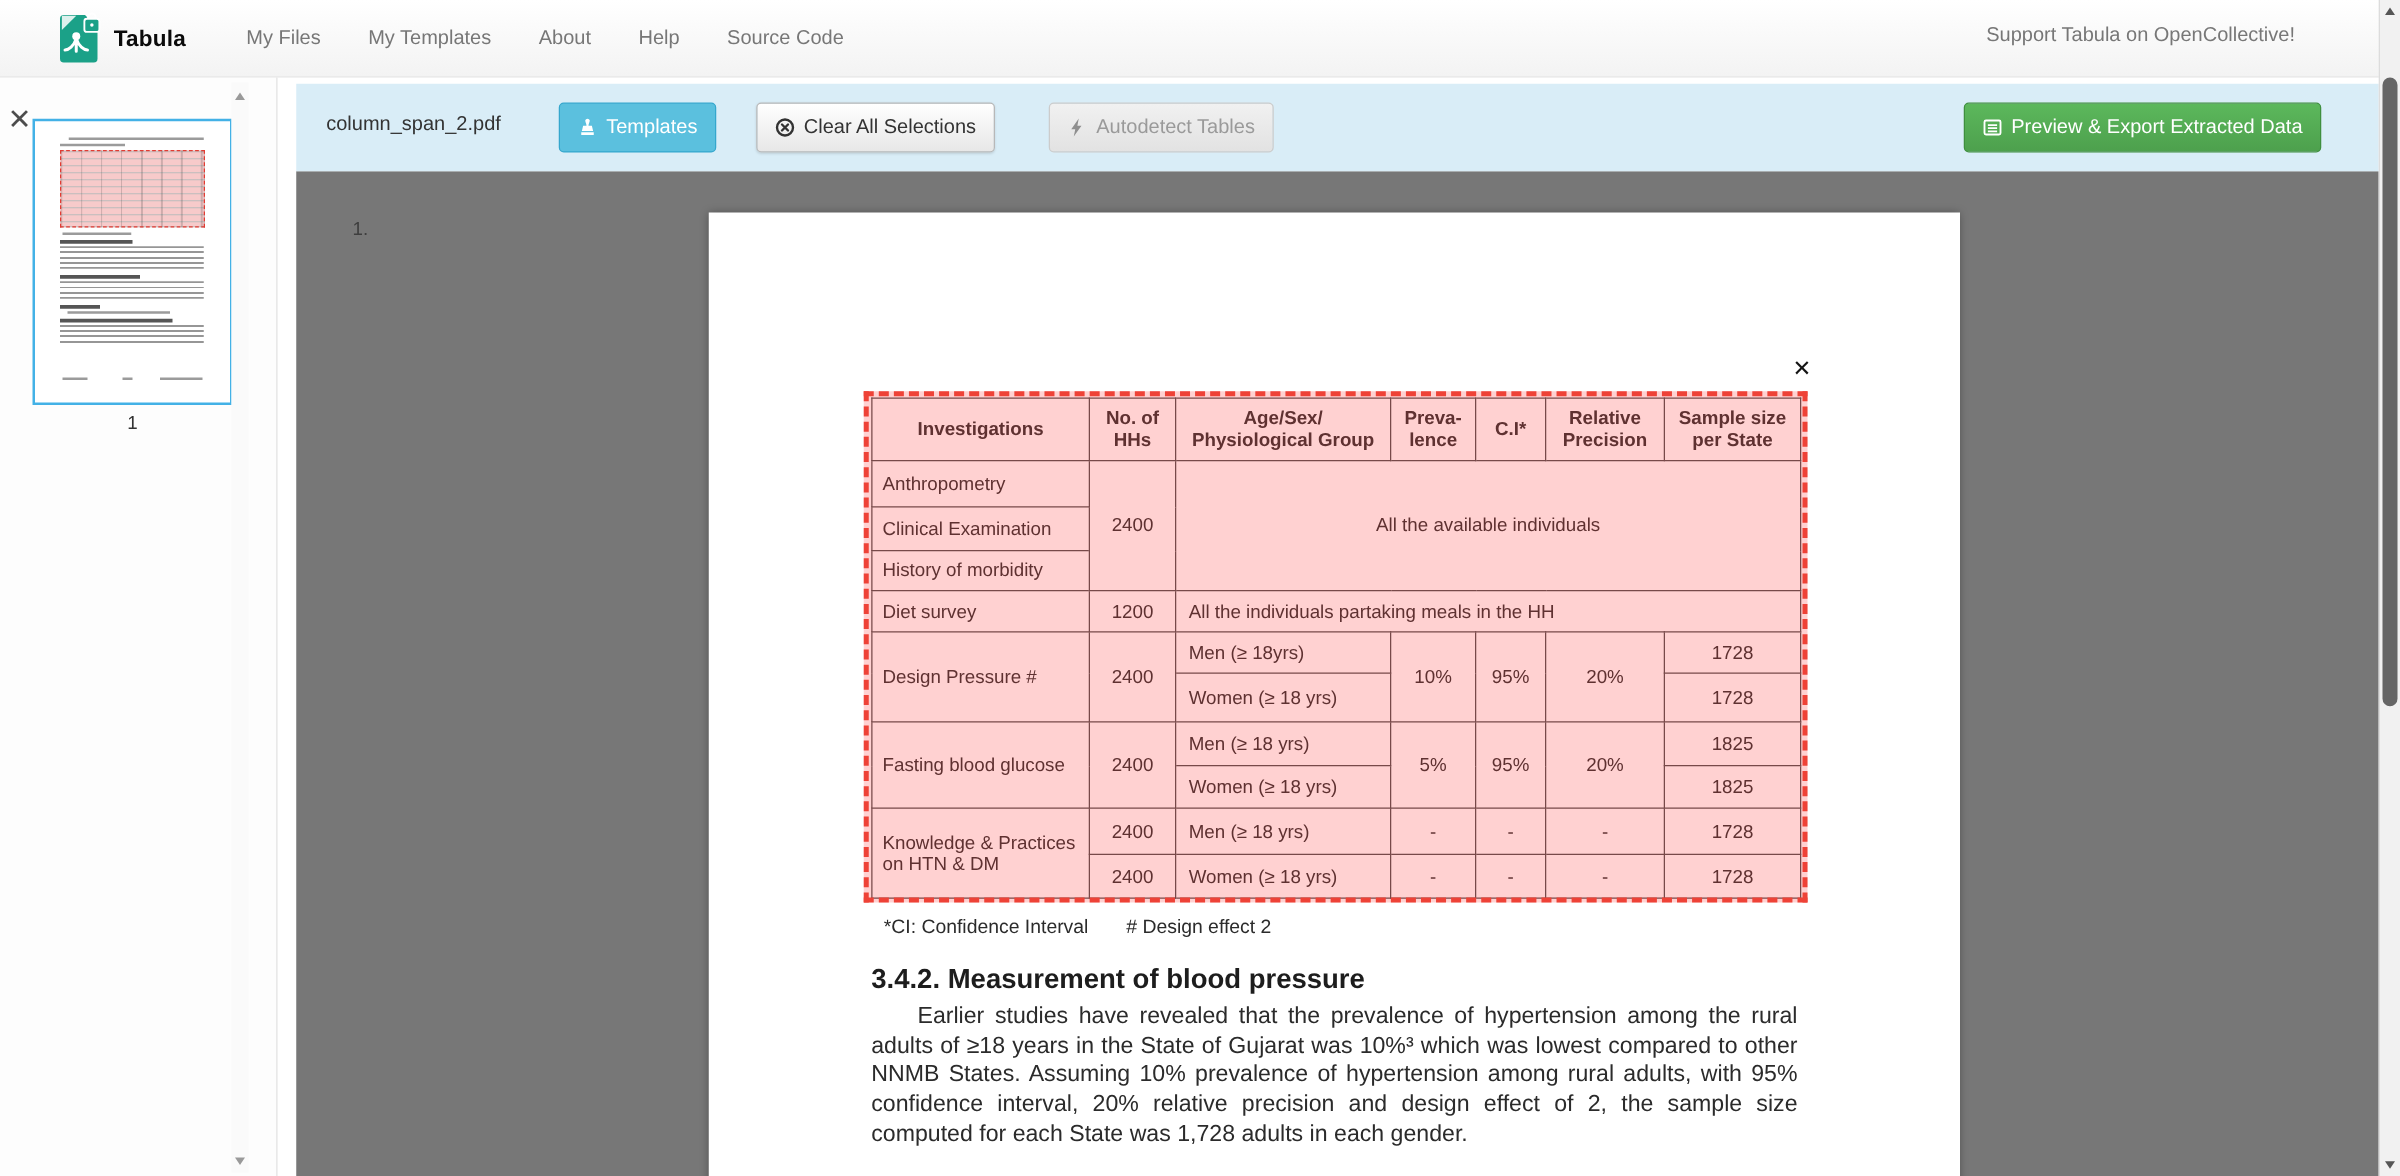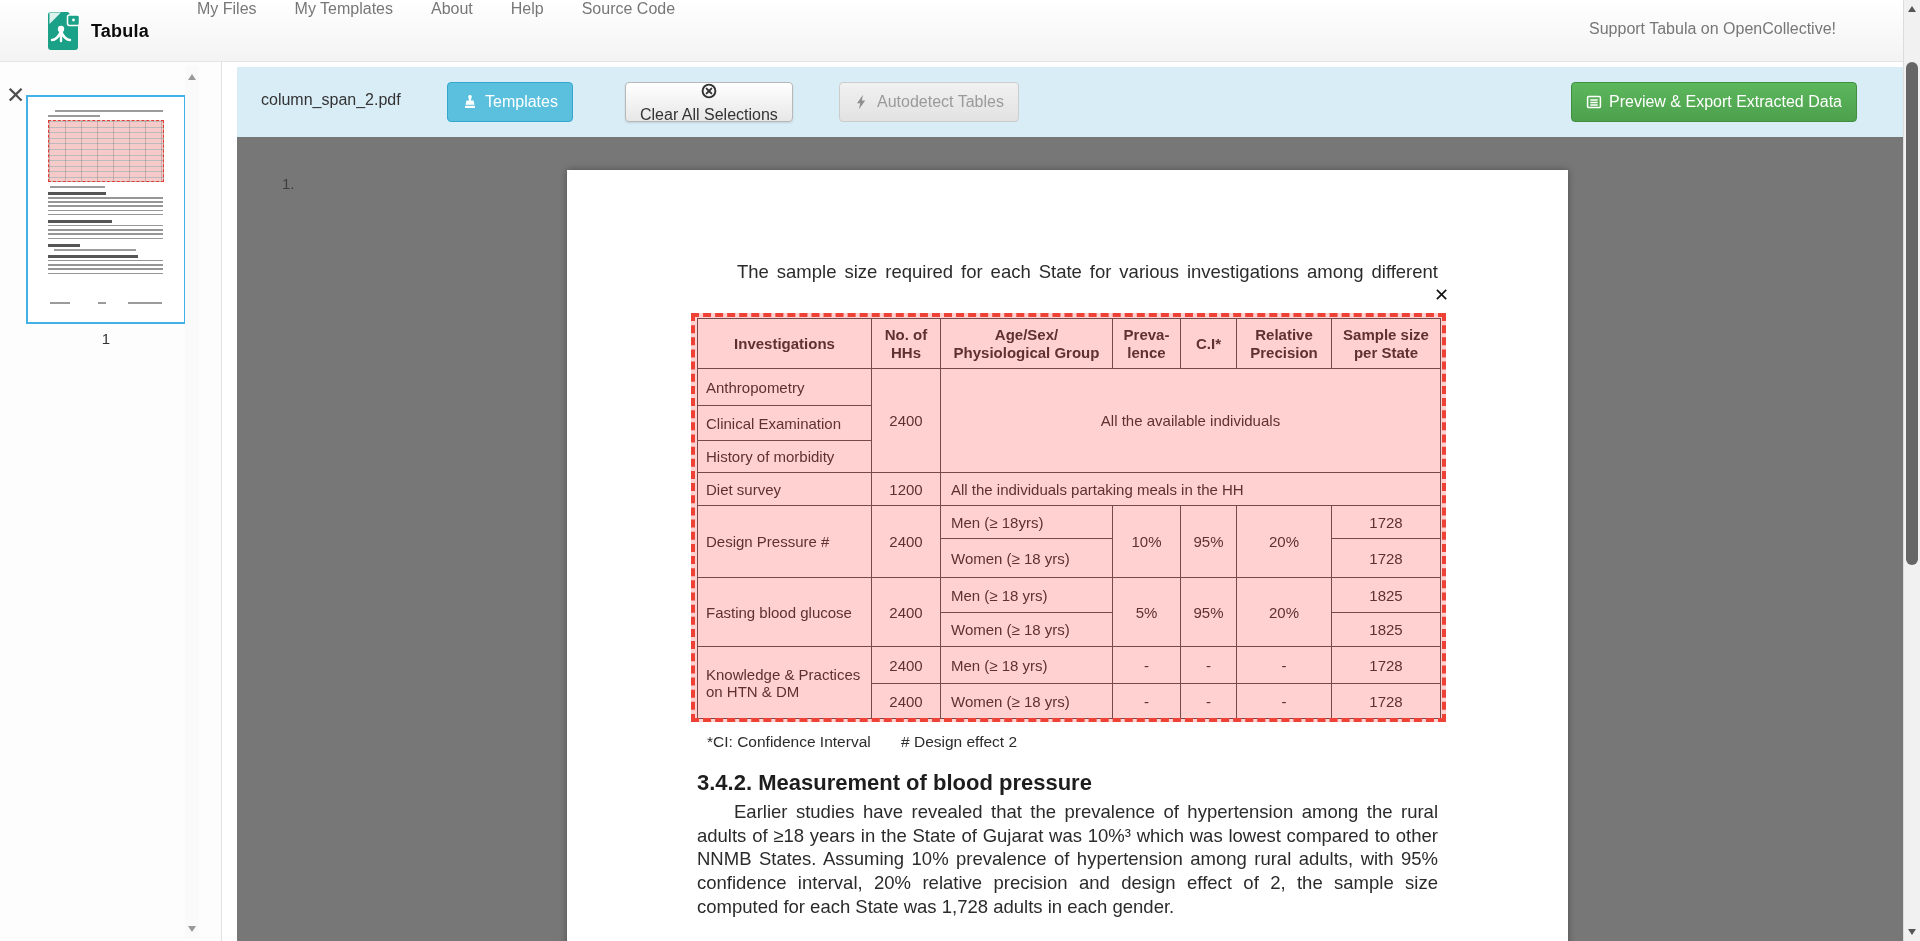--- a/index.html
+++ b/index.html
@@ -5,32 +5,32 @@
   * { margin:0; padding:0; box-sizing:border-box; }
   html,body { width:1920px; height:941px; overflow:hidden; }
   body { font-family:"Liberation Sans","DejaVu Sans",sans-serif; background:#fff; }
   .app { position:relative; width:1920px; height:941px; overflow:hidden; background:#fff; }
 
   
   .navbar { position:absolute; left:0; top:0; width:1920px; height:62px;
             background:linear-gradient(#ffffff,#f3f3f3); border-bottom:1px solid #e4e4e4; z-index:5; }
   .brand { position:absolute; left:44px; top:9px; height:44px; display:flex; align-items:center; gap:9px; text-decoration:none; cursor:pointer; }
   .brand-title { font-size:18px; font-weight:bold; color:#0b0b0b; letter-spacing:.2px; }
-  .nav-links { position:absolute; left:178px; top:0; height:62px; display:flex; align-items:flex-start; list-style:none; }
+  .nav-links { position:absolute; left:178px; top:0; height:62px; display:flex; align-items:center; list-style:none; }
   .nav-links li { padding:0 19px; font-size:16px; color:#777; cursor:pointer; }
   .support { position:absolute; right:84px; top:20px; font-size:16px; color:#777; cursor:pointer; }
 
   
   .toolbar { position:absolute; left:237px; top:67px; width:1666px; height:70px; background:#d9edf7; z-index:3; }
   .filename { position:absolute; left:24px; top:24px; font-size:16px; color:#333; }
   .btn { position:absolute; top:15px; height:40px; display:flex; align-items:center; gap:7px;
          border-radius:4px; font-size:16px; padding:0 14px; cursor:pointer; white-space:nowrap; }
   .btn-info { left:210px; background:#5bc0de; border:1px solid #35a7cd; color:#fff; }
-  .btn-default { left:388px; background:linear-gradient(#ffffff,#e7e7e7); border:1px solid #b8b8b8; color:#333;
-                 box-shadow:0 1px 2px rgba(0,0,0,.12);flex-direction:column; }
+  .btn-default { left:368px; background:linear-gradient(#ffffff,#e7e7e7); border:1px solid #b8b8b8; color:#333;
+                 box-shadow:0 1px 2px rgba(0,0,0,.12); }
   .btn-disabled { left:602px; background:linear-gradient(#f1f1f1,#e2e2e2); border:1px solid #cccccc; color:#9a9a9a; }
   .btn-success { right:46px; background:linear-gradient(#5cb85c,#4da04d); border:1px solid #3f8f3f; color:#fff; }
 
   
   .sidebar { position:absolute; left:0; top:62px; width:222px; height:879px; background:#fdfdfd; border-right:1px solid #e2e2e2; }
   .thumb-close { position:absolute; left:6px; top:22px; font-size:23px; font-weight:bold; color:#4d4d4d; cursor:pointer; line-height:1; }
   .thumb { position:absolute; left:26px; top:33px; width:160px; height:229px; background:#fff;
            border:2px solid #43b1e6; cursor:pointer; overflow:hidden; }
   .thumb .dec { position:absolute; background:#9b9b9b; }
   .thumb .dec.dark { background:#555; }
@@ -165,21 +165,20 @@
       <div class="tri-up"></div>
       <div class="tri-down"></div>
     </div>
   </div>
 
   <div class="doc-area">
     <span class="page-label">1.</span>
 
     <div class="page">
       <div class="intro">
-        <div class="l1">The sample size required for each State for various investigations among different</div>
       </div>
 
       <table class="pdftable">
         <colgroup>
           <col style="width:174px">
             <col style="width:69px">
             <col style="width:172px">
           <col style="width:68px">
             <col style="width:56px">
             <col style="width:95px">

